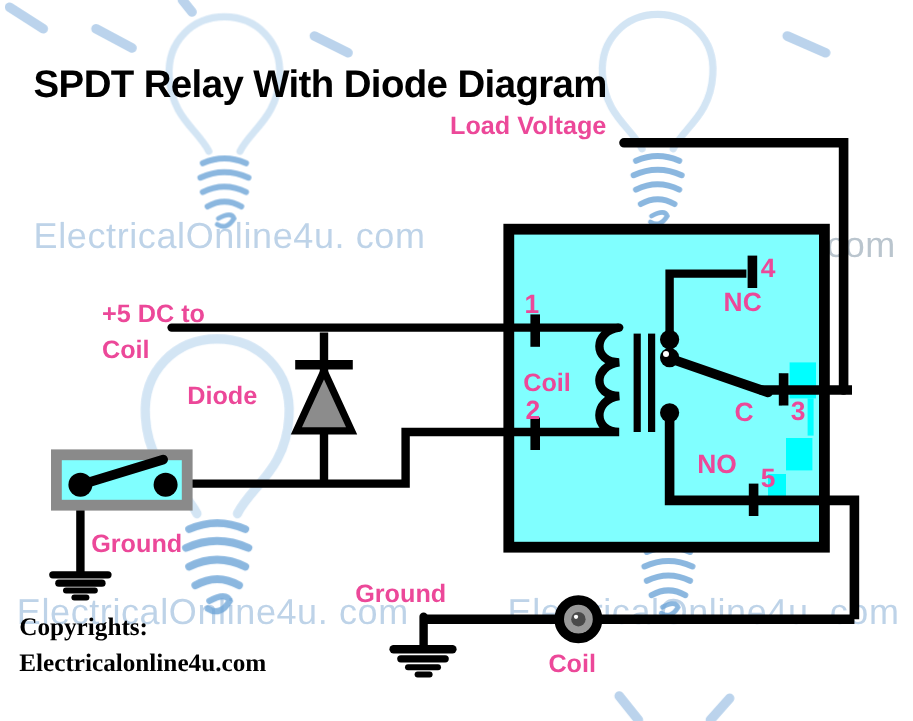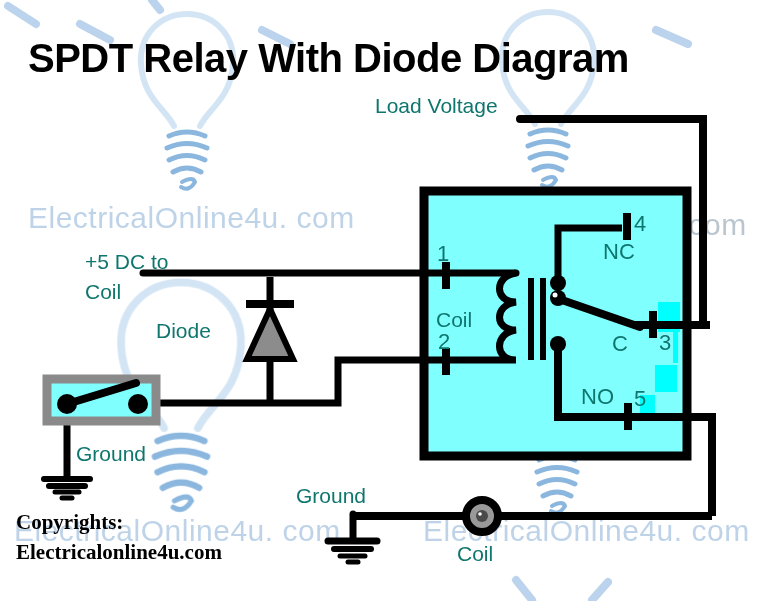--- a/index.html
+++ b/index.html
@@ -1,23 +1,23 @@
 <!DOCTYPE html>
 <html><head>
 <meta charset="utf-8">
 <style>
   html,body{margin:0;padding:0;background:#fff;}
   #canvas{position:relative;width:761px;height:601px;background:#ffffff;overflow:hidden;
           font-family:"Liberation Sans",sans-serif;}
   #circuit-svg{position:absolute;left:0;top:0;z-index:2;}
-  .lbl{position:absolute;z-index:5;color:#0f766e;font-weight:normal;font-size:21px;line-height:30px;white-space:pre;}
+  .lbl{position:absolute;z-index:5;color:#ec4899;font-weight:bold;font-size:21px;line-height:30px;white-space:pre;}
   .pin{font-size:22px;line-height:22px;}
-  #page-title{position:absolute;left:28px;top:36px;z-index:5;color:#000;font-weight:bold;
-              font-size:40px;letter-spacing:-0.5px;white-space:nowrap;}
-  .wm{position:absolute;z-index:1;font-size:30px;letter-spacing:0.5px;color:#b7cfe6;opacity:0.9;white-space:nowrap;margin-top:20px;}
+  #page-title{position:absolute;left:28px;top:52px;z-index:5;color:#000;font-weight:bold;
+              font-size:32px;letter-spacing:-0.5px;white-space:nowrap;}
+  .wm{position:absolute;z-index:1;font-size:30px;letter-spacing:0.5px;color:#b7cfe6;opacity:0.9;white-space:nowrap;}
   .wm.gray{color:#b3bfc9;}
   #copyright{position:absolute;left:16px;top:507px;z-index:5;color:#000;font-weight:bold;
              font-family:"Liberation Serif",serif;font-size:21px;line-height:30px;white-space:pre;}
 </style>
 </head>
 <body>
 
 <div id="canvas">
 
   <div class="wm" style="left:28px;top:181px;">ElectricalOnline4u. com</div>
@@ -141,17 +141,17 @@
   <div class="lbl" style="left:457px;top:539px;">Coil</div>
   <div class="lbl" style="left:436px;top:305px;">Coil</div>
 
   <div class="lbl pin" style="left:437px;top:243px;">1</div>
   <div class="lbl pin" style="left:438px;top:331px;">2</div>
   <div class="lbl pin" style="left:634px;top:213px;">4</div>
   <div class="lbl pin" style="left:659px;top:332px;">3</div>
   <div class="lbl pin" style="left:634px;top:388px;">5</div>
   <div class="lbl pin" style="left:603px;top:241px;">NC</div>
   <div class="lbl pin" style="left:612px;top:333px;">C</div>
-  <div class="lbl pin" style="left:581px;top:376px;margin-top:10px;">NO</div>
+  <div class="lbl pin" style="left:581px;top:376px;">NO</div>
 
   <div id="copyright"><span>Copyrights:</span><br><span>Electricalonline4u.com</span></div>
 
 </div>
 
 </body></html>

